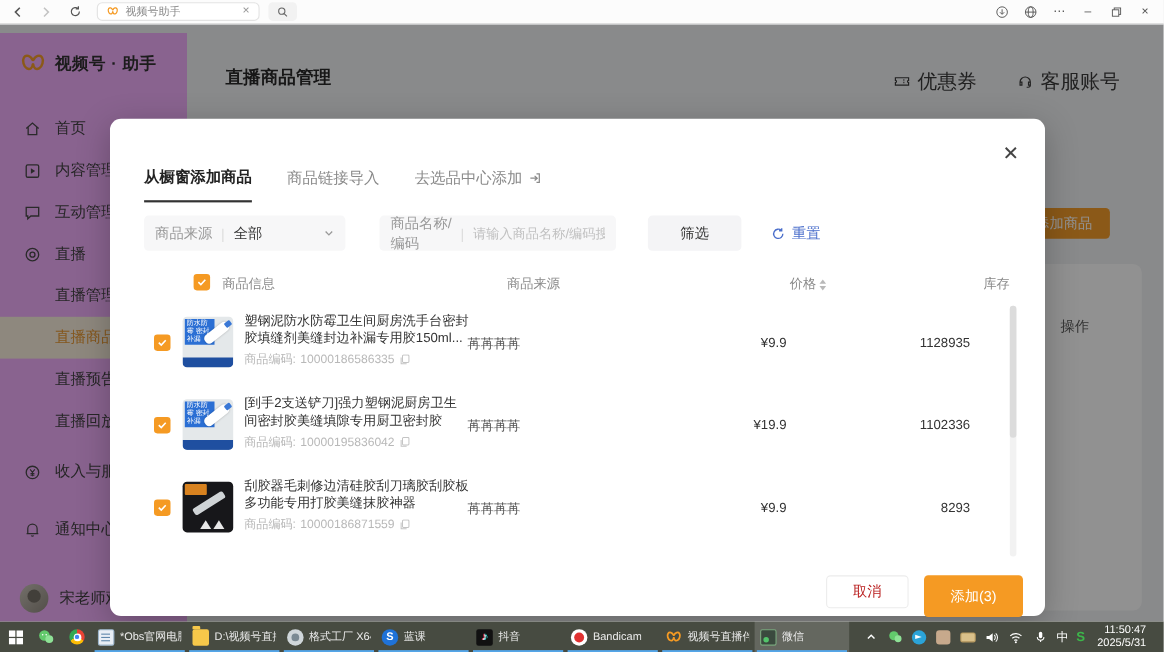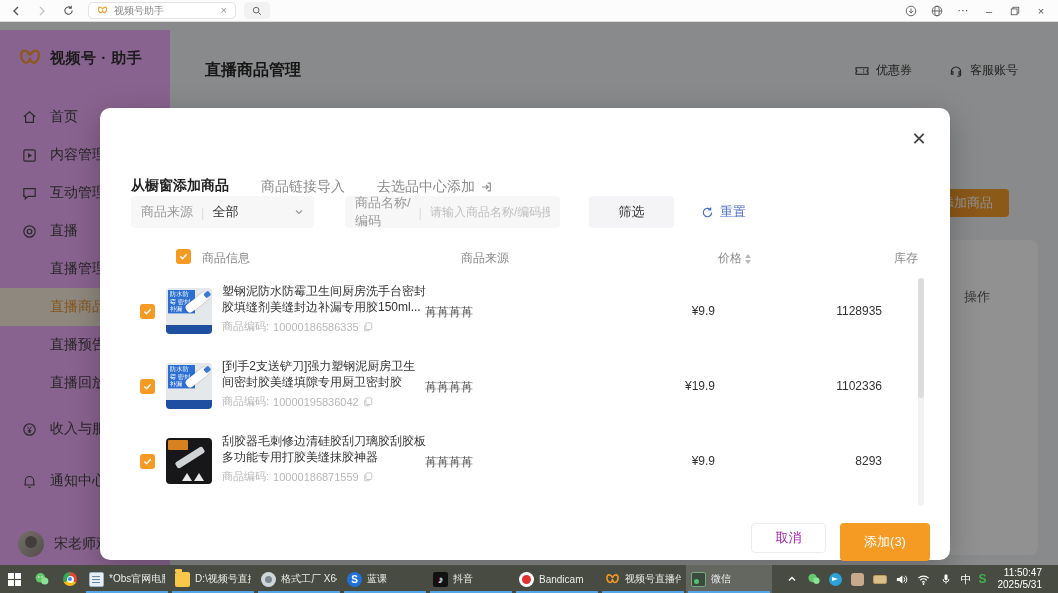--- a/index.html
+++ b/index.html
@@ -29,31 +29,31 @@
   .nav-gap{height:8px;}
   .nav-gap2{height:14px;}
   .user-row{position:absolute;bottom:16px;left:18px;display:flex;align-items:center;gap:10px;white-space:nowrap;}
   .avatar{width:26px;height:26px;border-radius:50%;background:linear-gradient(135deg,#c9c2b8,#8d867c);overflow:hidden;position:relative;}
   .avatar:after{content:"";position:absolute;left:7px;top:5px;width:12px;height:12px;border-radius:50%;background:#6f6a61;}
   .user-name{font-size:14px;color:#3c3c3c;}
 
   .page-head{position:absolute;left:170px;right:0;top:0;height:92px;}
   .page-title{position:absolute;left:35px;top:38px;font-size:16px;color:#222;font-weight:bold;}
   .head-actions{position:absolute;right:40px;top:40px;display:flex;gap:36px;align-items:center;}
-  .head-action{display:flex;align-items:center;gap:6px;font-size:12px;color:#333;cursor:pointer;white-space:nowrap;}
+  .head-action{display:flex;align-items:center;gap:6px;font-size:18px;color:#333;cursor:pointer;white-space:nowrap;}
   .add-product-btn{position:absolute;left:925px;top:167px;width:84px;height:28px;background:#f59a23;color:#fff;font-size:13px;border:none;border-radius:4px;cursor:pointer;}
   .content-card{position:absolute;left:190px;right:20px;top:218px;bottom:10px;background:#fff;border-radius:8px;}
   .op-header{position:absolute;right:48px;top:48px;font-size:13px;color:#555;}
 
   .mask{position:absolute;inset:0;background:rgba(10,10,10,.45);z-index:5;}
 
   
   .modal{position:absolute;left:100px;top:86px;width:850px;height:452px;background:#fff;border-radius:10px;z-index:10;box-shadow:0 8px 30px rgba(0,0,0,.25);}
   .modal-close{position:absolute;top:22px;right:22px;width:18px;height:18px;color:#444;font-size:18px;line-height:18px;text-align:center;cursor:pointer;}
-  .tabs{position:absolute;left:31px;top:44px;display:flex;gap:32px;margin-top:25px;}
+  .tabs{position:absolute;left:31px;top:44px;display:flex;gap:32px;}
   .mtab{font-size:14px;color:#8a8a8a;padding-bottom:12px;cursor:pointer;display:flex;align-items:center;gap:5px;}
   .mtab.active{color:#222;font-weight:bold;border-bottom:2px solid #333;}
   .filter-row{position:absolute;left:31px;top:88px;display:flex;align-items:center;}
   .f-box{height:32px;background:#f7f7f8;border-radius:4px;display:flex;align-items:center;font-size:13px;padding:0 10px;}
   .f-box .lab{color:#999;}
   .f-sep{color:#ddd;margin:0 8px;}
   .f-val{color:#333;}
   .f-source{width:183px;}
   .f-search{width:215px;margin-left:31px;}
   .f-search input{border:none;background:transparent;outline:none;font-size:12px;color:#333;width:120px;}
@@ -93,21 +93,21 @@
   .ptitle{font-size:12px;line-height:16px;color:#333;height:32px;overflow:hidden;}
   .pcode{margin-top:4px;font-size:11px;color:#b8b8b8;display:flex;align-items:center;gap:4px;white-space:nowrap;}
   .psource{position:absolute;left:325px;top:30px;font-size:12px;color:#555;}
   .pprice{position:absolute;left:525px;width:90px;top:30px;font-size:12px;color:#333;text-align:right;}
   .pstock{position:absolute;left:682px;width:100px;top:30px;font-size:12px;color:#333;text-align:right;}
 
   .vscroll{position:absolute;right:26px;top:170px;width:6px;height:228px;background:#f2f2f2;border-radius:3px;}
   .vscroll .vthumb{position:absolute;left:0;top:0;width:6px;height:120px;background:#dcdcdc;border-radius:3px;}
 
   .modal-footer{position:absolute;right:20px;bottom:10px;top:415px;display:flex;gap:14px;}
-  .btn-cancel{width:75px;height:30px;background:#fff;border:1px solid #ececec;border-radius:4px;font-size:13px;color:#a21caf;cursor:pointer;}
+  .btn-cancel{width:75px;height:30px;background:#fff;border:1px solid #ececec;border-radius:4px;font-size:13px;color:#b91c1c;cursor:pointer;}
   .btn-confirm{width:90px;height:38px;background:#f59a23;border:none;border-radius:4px;font-size:13px;color:#fff;cursor:pointer;}
 
   
   .taskbar{position:absolute;left:0;bottom:0;width:1058px;height:28px;background:#474b41;display:flex;align-items:stretch;z-index:50;}
   .tb-ico{width:28px;display:flex;align-items:center;justify-content:center;cursor:pointer;flex:0 0 28px;}
   .tile{position:relative;width:86px;display:flex;align-items:center;gap:5px;padding:0 5px;cursor:pointer;flex:0 0 86px;}
   .tile .tlabel{font-size:10px;color:#ececec;white-space:nowrap;overflow:hidden;}
   .tile:after{content:"";position:absolute;left:2px;right:2px;bottom:0;height:2px;background:#55a6e8;}
   .tile.active{background:rgba(255,255,255,.16);}
   .ticon{width:15px;height:15px;flex:0 0 15px;border-radius:2px;position:relative;}

